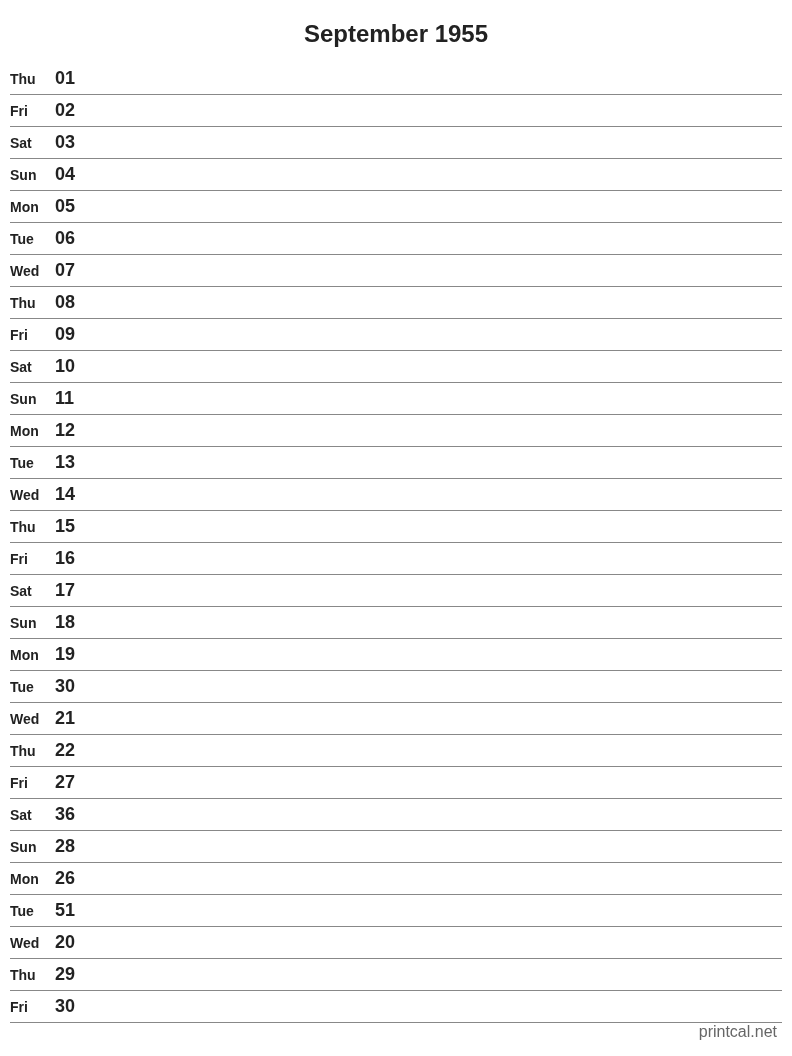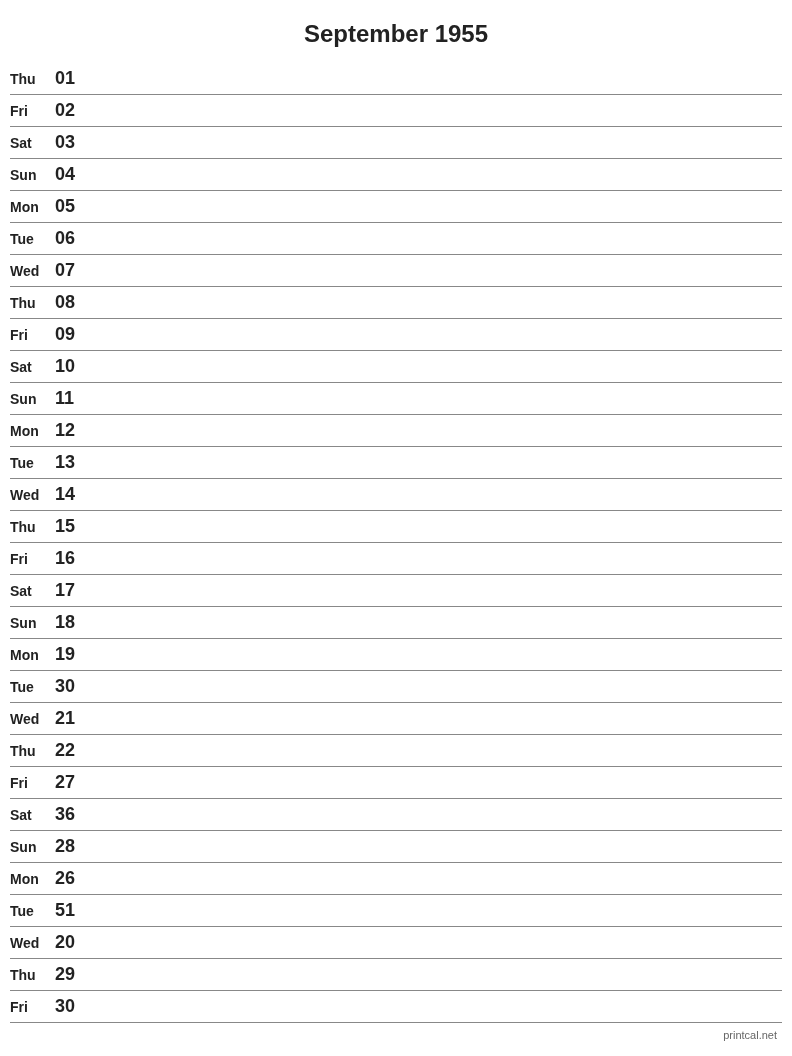--- a/index.html
+++ b/index.html
@@ -56,21 +56,21 @@
 
     .day-line {
       flex: 1;
       height: 1px;
     }
 
     .footer {
       position: absolute;
       bottom: 15px;
       right: 15px;
-      font-size: 11px;
+      font-size: 16px;
       color: #666;
     }
   </style>
 </head>
 <body>
 
 <h1 class="page-title">September 1955</h1>
 
 <div class="calendar-container">
 <div class="day-row">

